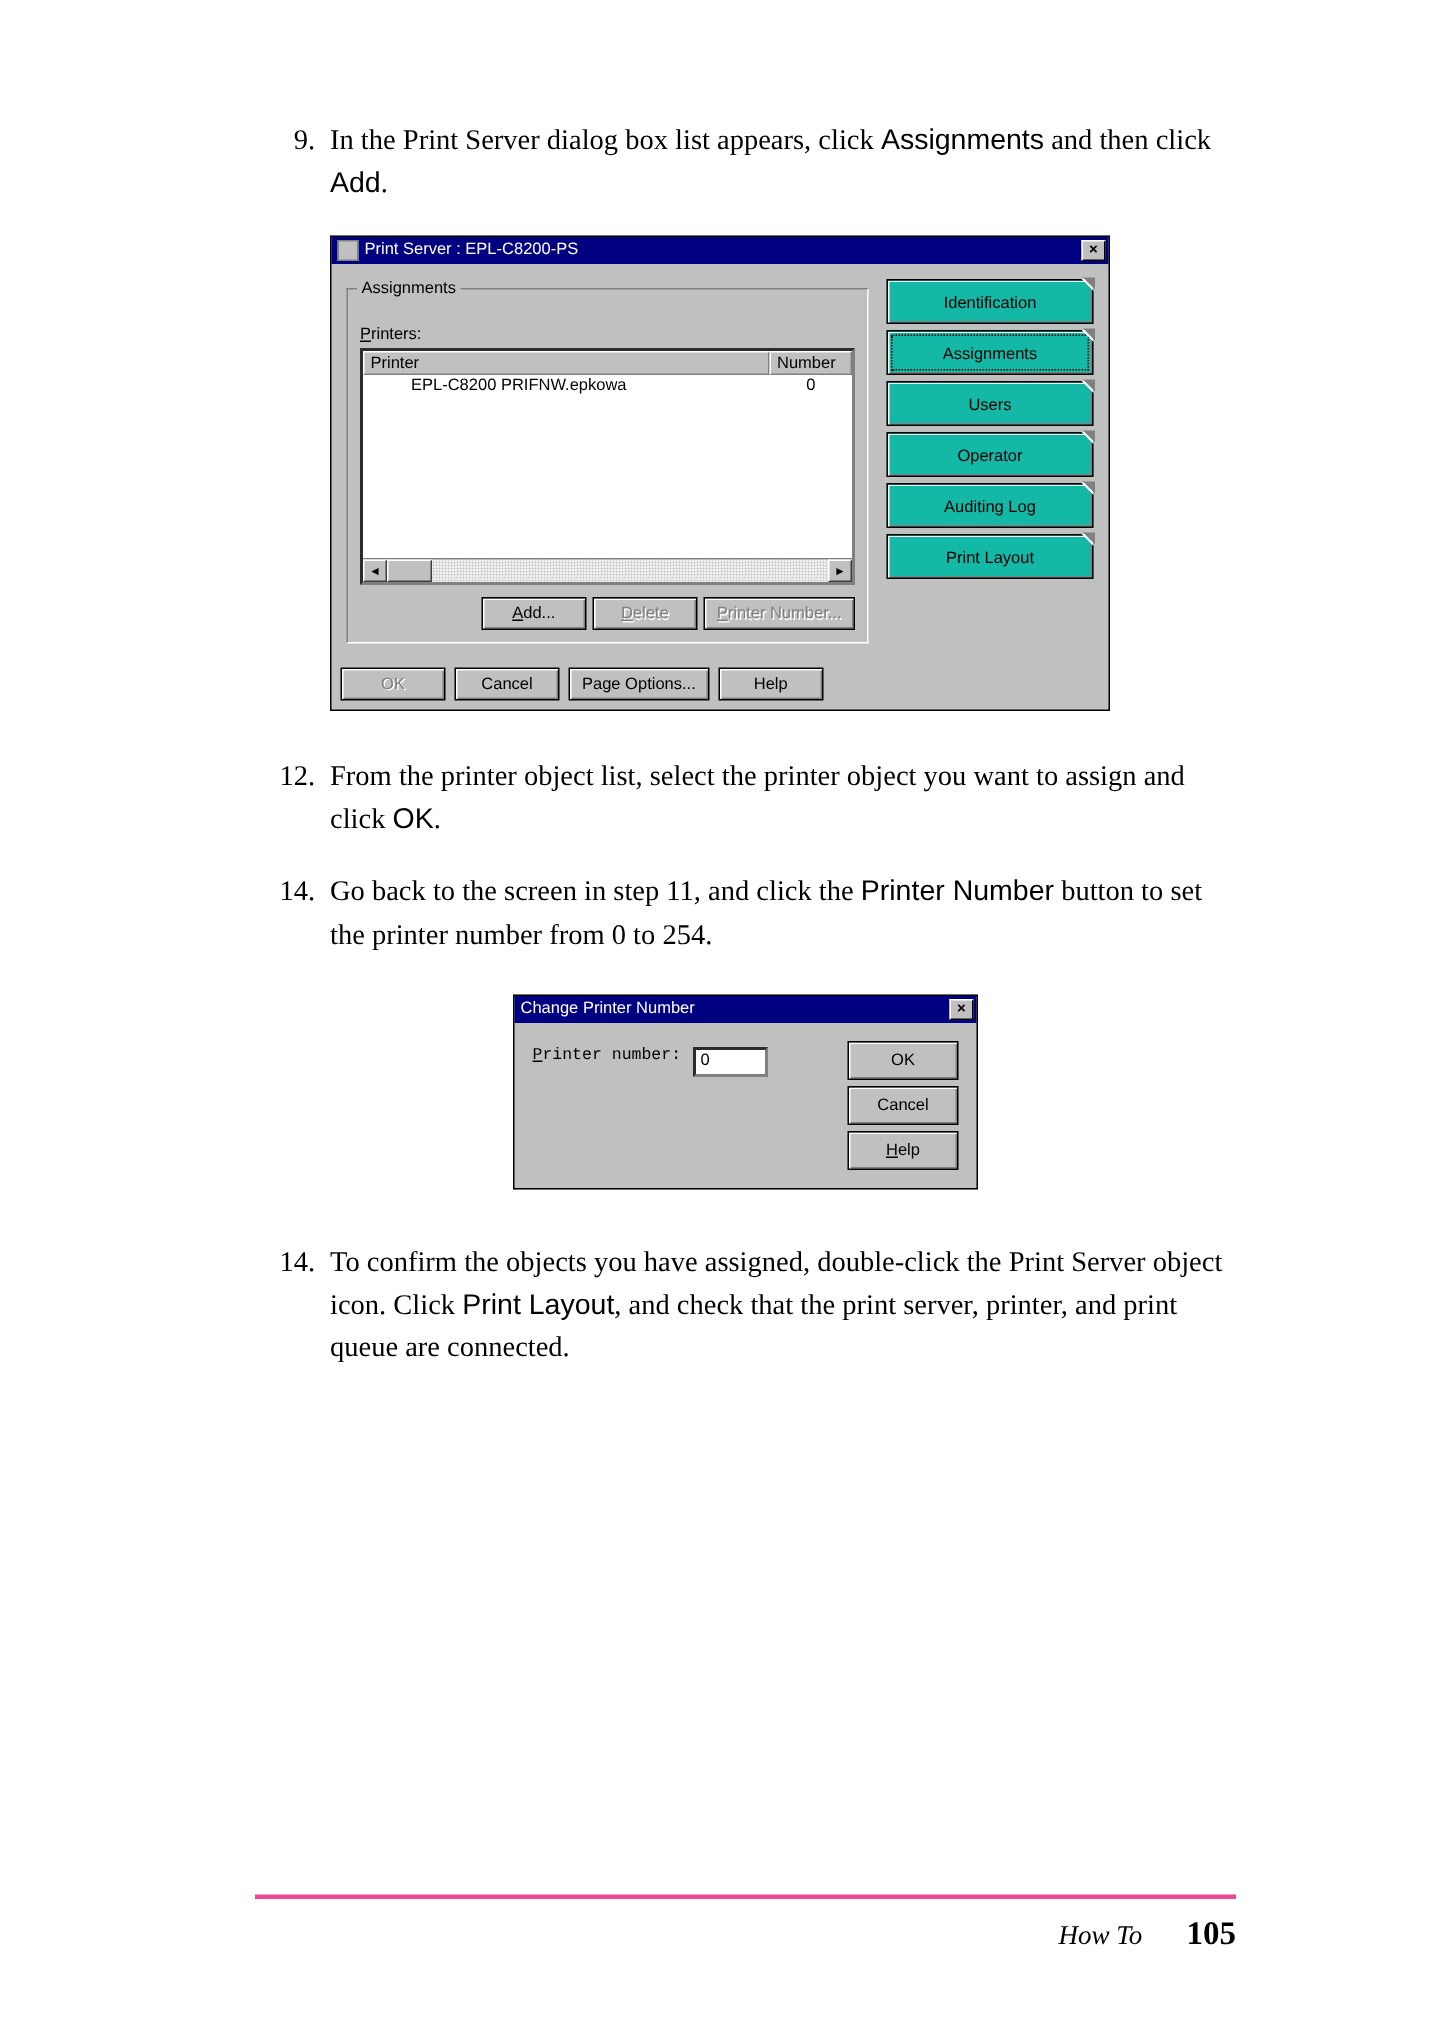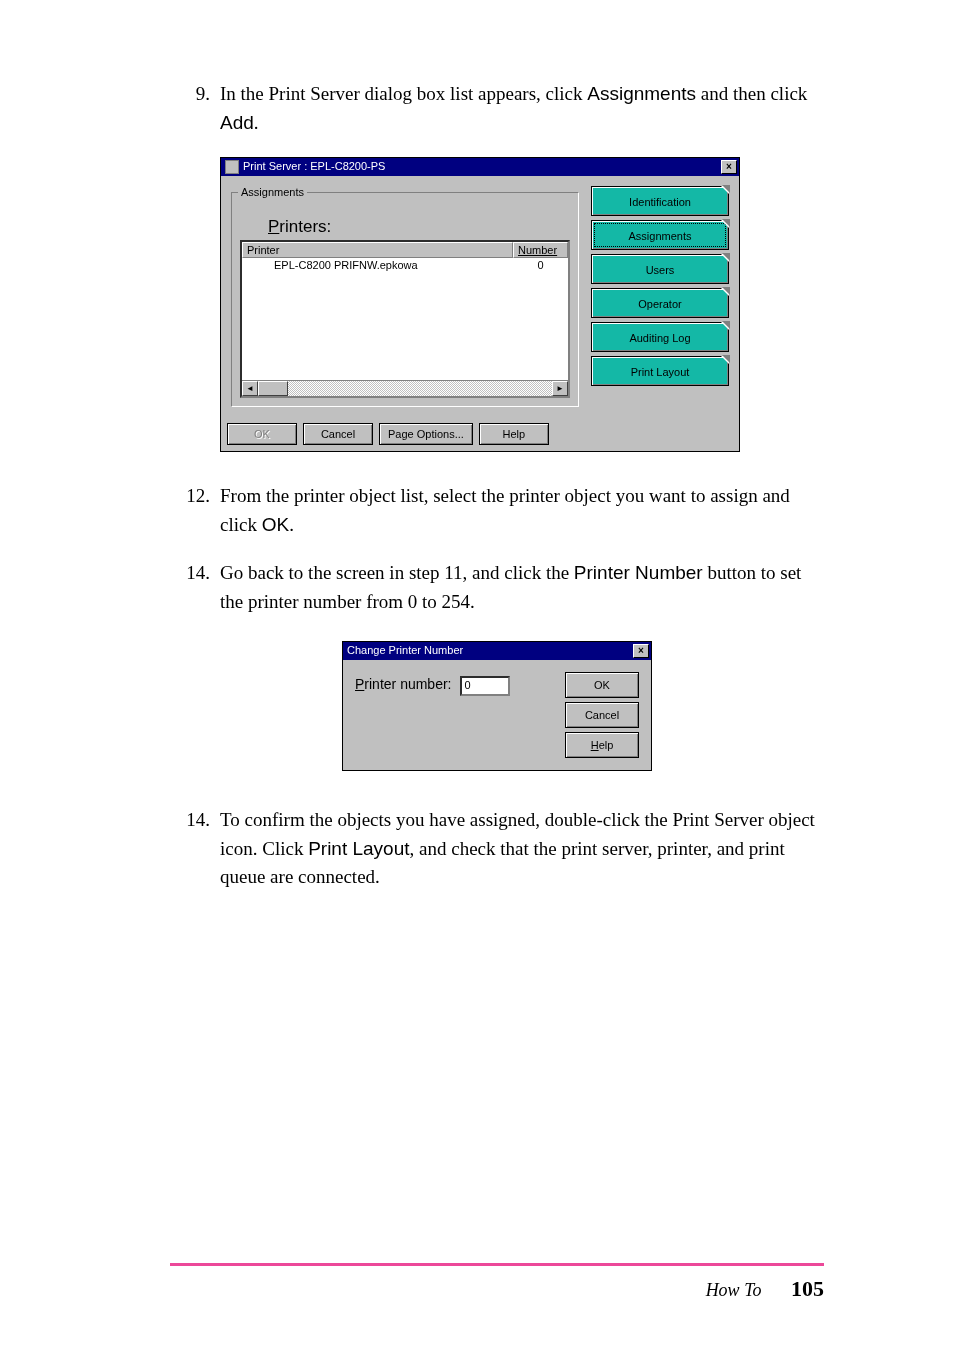--- a/index.html
+++ b/index.html
@@ -97,24 +97,23 @@
     }
     .groupbox-label {
       position: absolute;
       top: -7px;
       left: 6px;
       background: #c0c0c0;
       padding: 0 3px;
       font-size: 11px;
     }
     .inner-label {
-      font-size: 17px;
+      font-size: 11px;
       margin-bottom: 3px;
       margin-top: 14px;
-      margin-left: 28px;
     }
     .inner-label .underline {
       text-decoration: underline;
     }
     .listview {
       background: #fff;
       border: 2px inset #808080;
       height: 158px;
       display: flex;
       flex-direction: column;
@@ -128,21 +127,20 @@
       border-right-color: #808080;
       border-bottom-color: #808080;
       padding: 1px 4px;
       font-size: 11px;
     }
     .lv-col-printer {
       flex: 1;
     }
     .lv-col-number {
       width: 55px;
-      text-decoration: underline;
     }
     .lv-body {
       flex: 1;
       display: flex;
       padding-left: 28px;
     }
     .lv-cell {
       padding: 1px 4px;
       font-size: 11px;
     }
@@ -280,21 +278,22 @@
     }
     .text-input {
       border: 2px inset #808080;
       background: #fff;
       height: 20px;
       width: 50px;
       padding: 1px 3px;
       font-size: 11px;
     }
     .input-label {
-      font-size: 14px;
+      font-size: 11px;
+      font-family: Liberation Mono, monospace;
     }
     .input-label .underline {
       text-decoration: underline;
     }
     .change-dialog-container {
       margin: 25px 0 35px 0;
       display: flex;
       justify-content: center;
     }
     .footer {
@@ -347,20 +346,25 @@
               <div class="lv-cell lv-cell-printer">EPL-C8200 PRIFNW.epkowa</div>
               <div class="lv-cell lv-cell-number">0</div>
             </div>
             <div class="scrollbar-h">
               <div class="scroll-btn">◄</div>
               <div class="scroll-thumb"></div>
               <div class="scroll-track"></div>
               <div class="scroll-btn">►</div>
             </div>
           </div>
+          <div class="button-row">
+            <div class="win-btn"><span class="underline">A</span><span>dd...</span></div>
+            <div class="win-btn disabled"><span class="underline">D</span><span>elete</span></div>
+            <div class="win-btn disabled" style="min-width:100px"><span class="underline">P</span><span>rinter Number...</span></div>
+          </div>
         </div>
       </div>
       <div class="dialog-right">
         <div class="tab-btn"><span>Identification</span><span class="corner"></span></div>
         <div class="tab-btn focused"><span>Assignments</span><span class="corner"></span></div>
         <div class="tab-btn"><span>Users</span><span class="corner"></span></div>
         <div class="tab-btn"><span>Operator</span><span class="corner"></span></div>
         <div class="tab-btn"><span>Auditing Log</span><span class="corner"></span></div>
         <div class="tab-btn"><span>Print Layout</span><span class="corner"></span></div>
       </div>

